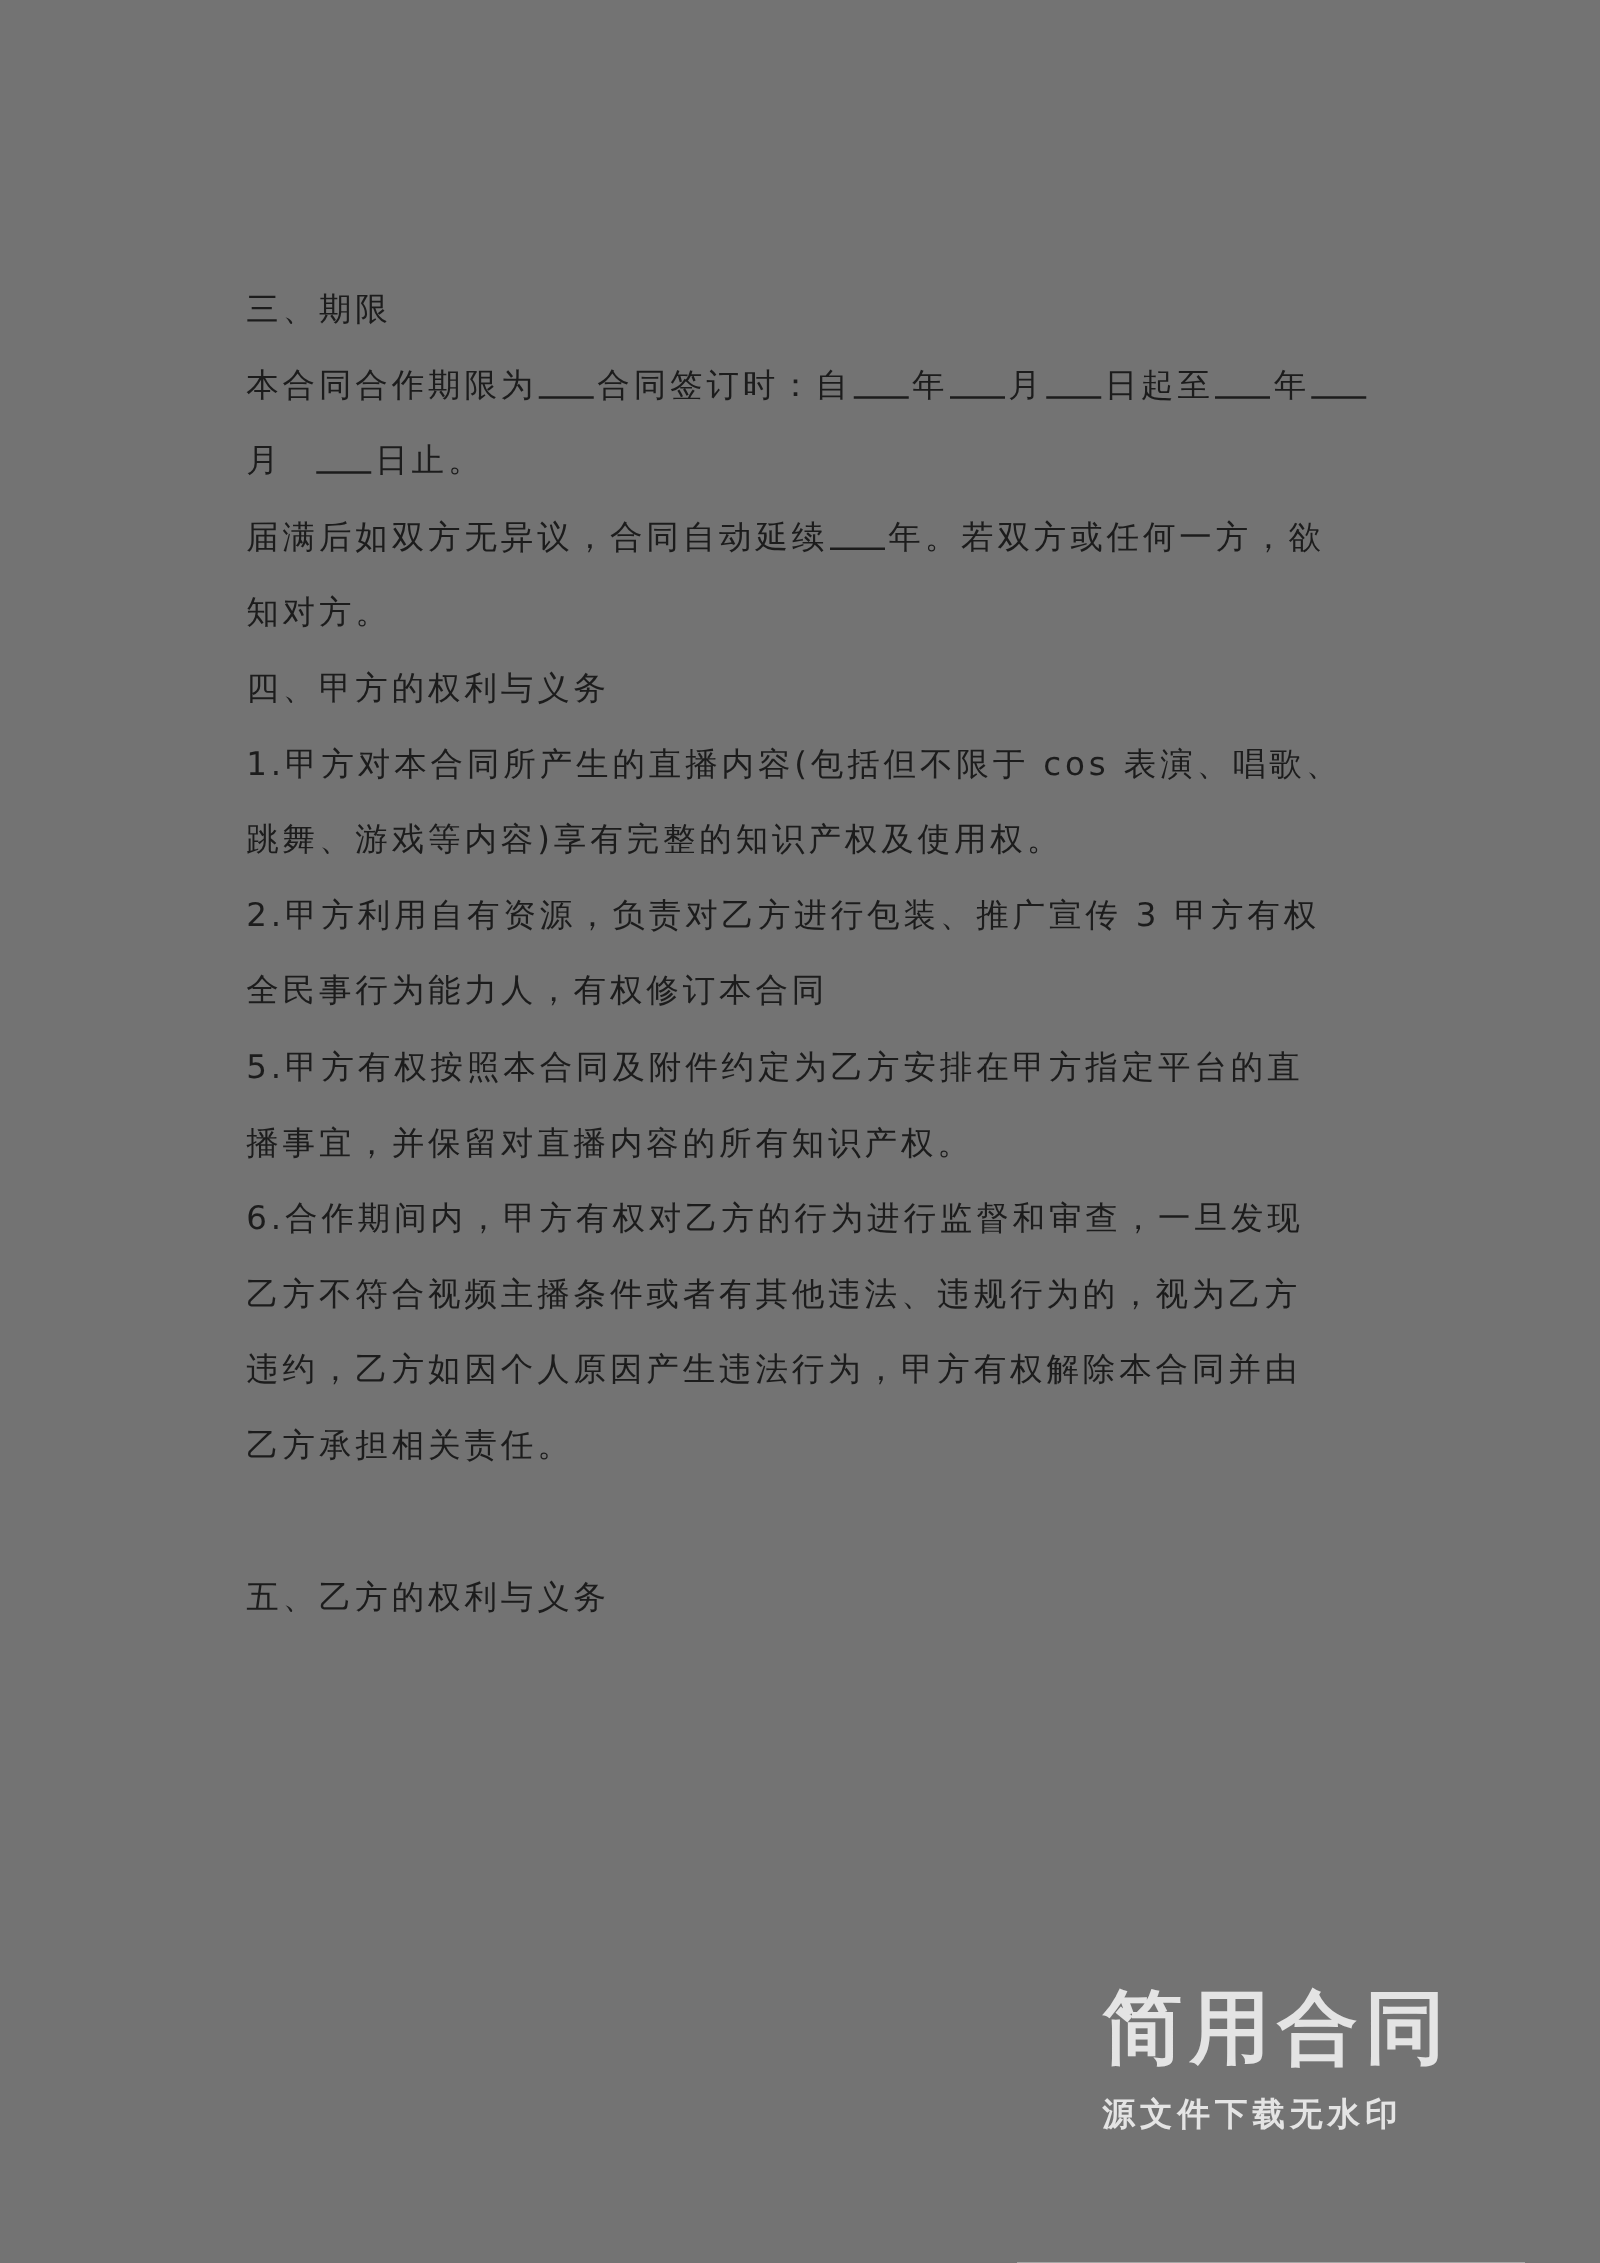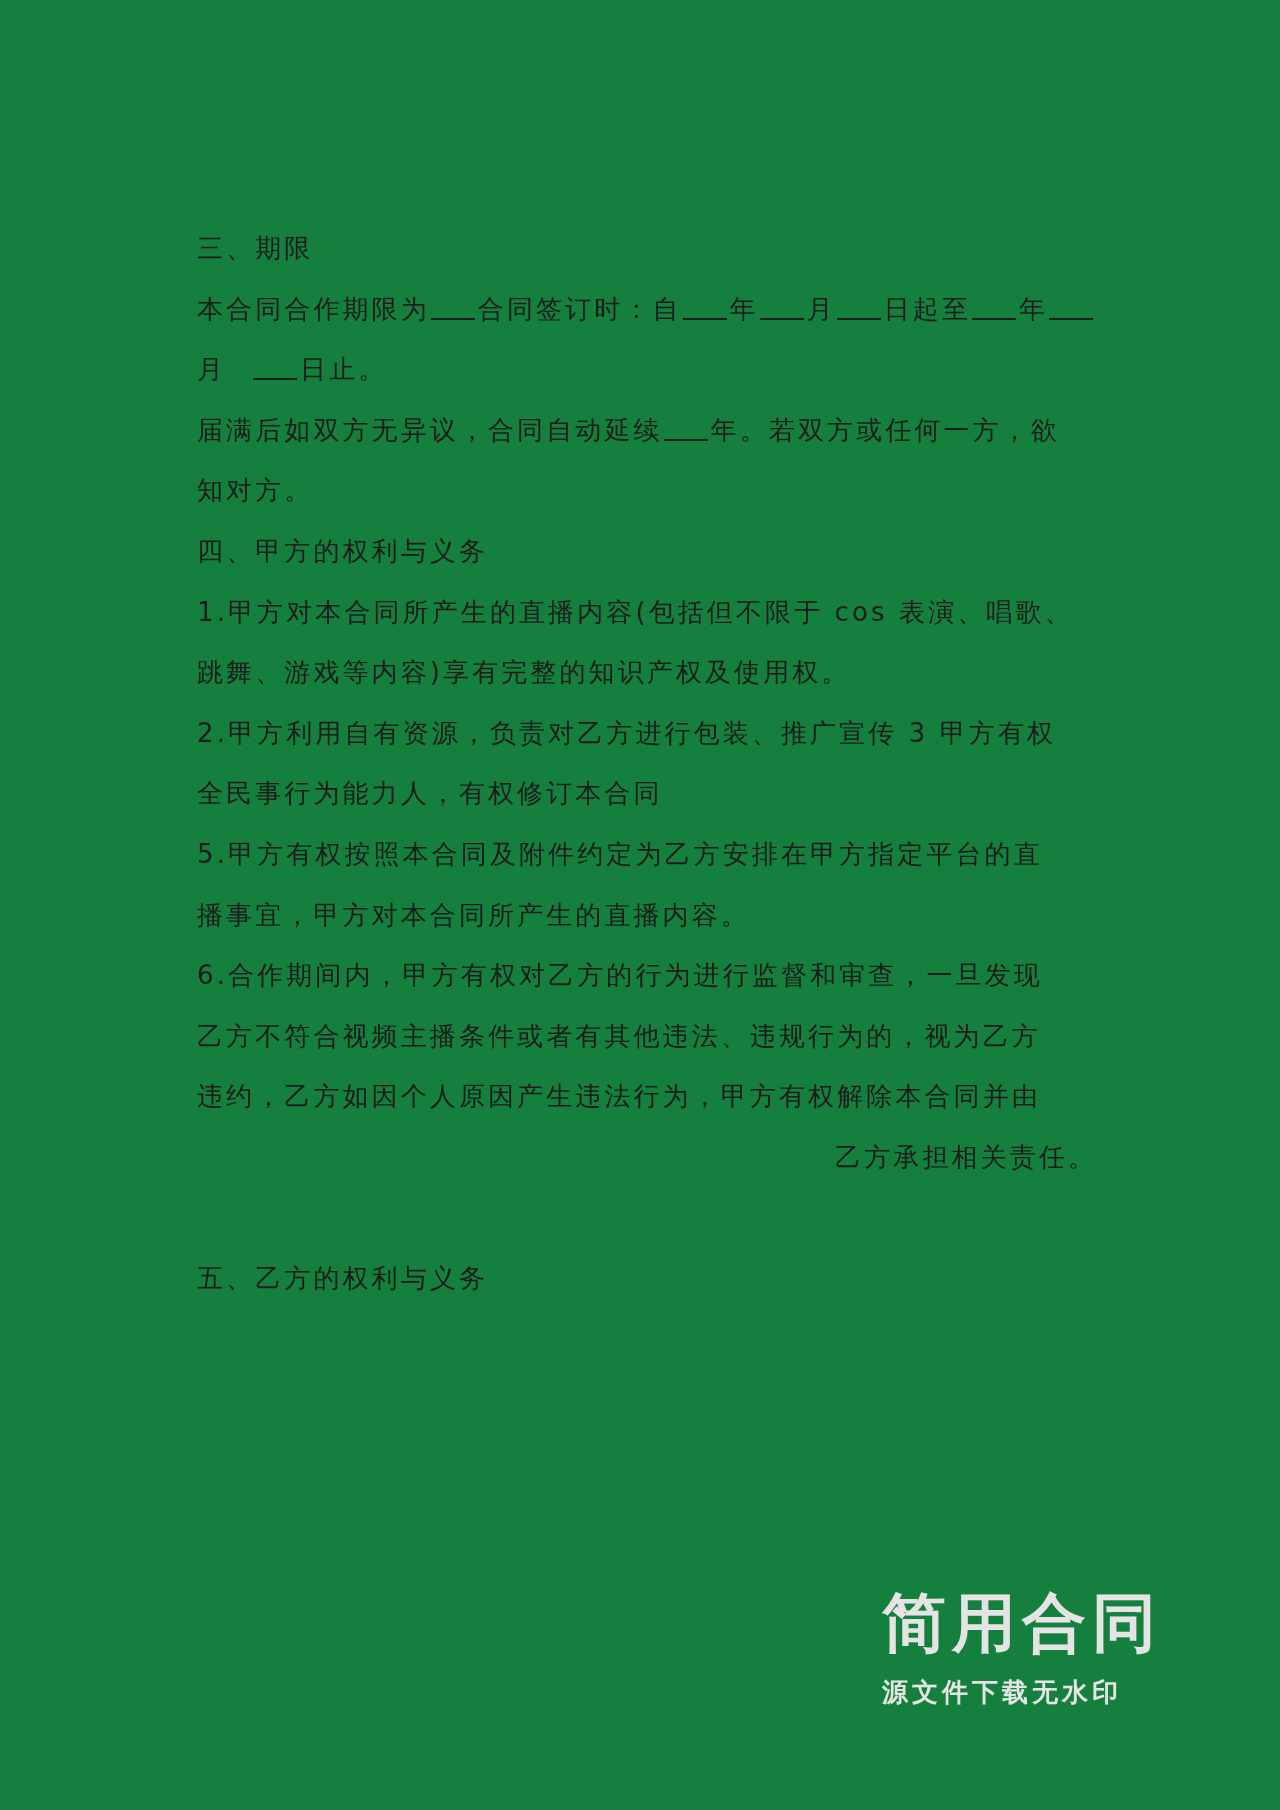--- a/index.html
+++ b/index.html
@@ -13,37 +13,37 @@
     position: relative;
     overflow: hidden;
     font-family: "DejaVu Sans", "Liberation Sans", sans-serif;
     color: #1c1c1c;
   }
   .page {
     position: absolute;
     left: 0; top: 0;
     width: 1280px;
     height: 1810px;
-    background: #15803d;
+    background: #737373;
   }
   .content {
     position: absolute;
     left: 197px;
     top: 228px;
     width: 900px;
   }
   .line {
     height: 60.6px;
     line-height: 40px;
     font-size: 26px;
     letter-spacing: 3.1px;
     white-space: nowrap;
     font-family: "DejaVu Sans", sans-serif;
   }
-  .line.gap { height: 121px; text-align: right; }
+  .line.gap { height: 121px; }
   .blank {
     display: inline-block;
     width: 44px;
     border-bottom: 2px solid #1c1c1c;
     height: 24px;
     margin: 0 3px 0 1px;
     vertical-align: -2px;
   }
   .spacer { display: inline-block; width: 26px; }
   .watermark {
@@ -92,21 +92,21 @@
 
     <div class="line">知对方。</div>
 
     <div class="line">四、甲方的权利与义务</div>
 
     <div class="line">1.甲方对本合同所产生的直播内容(包括但不限于 cos 表演、唱歌、</div>
     <div class="line">跳舞、游戏等内容)享有完整的知识产权及使用权。</div>
     <div class="line">2.甲方利用自有资源，负责对乙方进行包装、推广宣传 3 甲方有权</div>
     <div class="line">全民事行为能力人，有权修订本合同</div>
     <div class="line">5.甲方有权按照本合同及附件约定为乙方安排在甲方指定平台的直</div>
-    <div class="line">播事宜，甲方对本合同所产生的直播内容。</div>
+    <div class="line">播事宜，并保留对直播内容的所有知识产权。</div>
     <div class="line">6.合作期间内，甲方有权对乙方的行为进行监督和审查，一旦发现</div>
     <div class="line">乙方不符合视频主播条件或者有其他违法、违规行为的，视为乙方</div>
     <div class="line">违约，乙方如因个人原因产生违法行为，甲方有权解除本合同并由</div>
     <div class="line gap">乙方承担相关责任。</div>
 
     <div class="line">五、乙方的权利与义务</div>
   </div>
 
   <div class="watermark">
     <div class="wm-title">简用合同</div>

